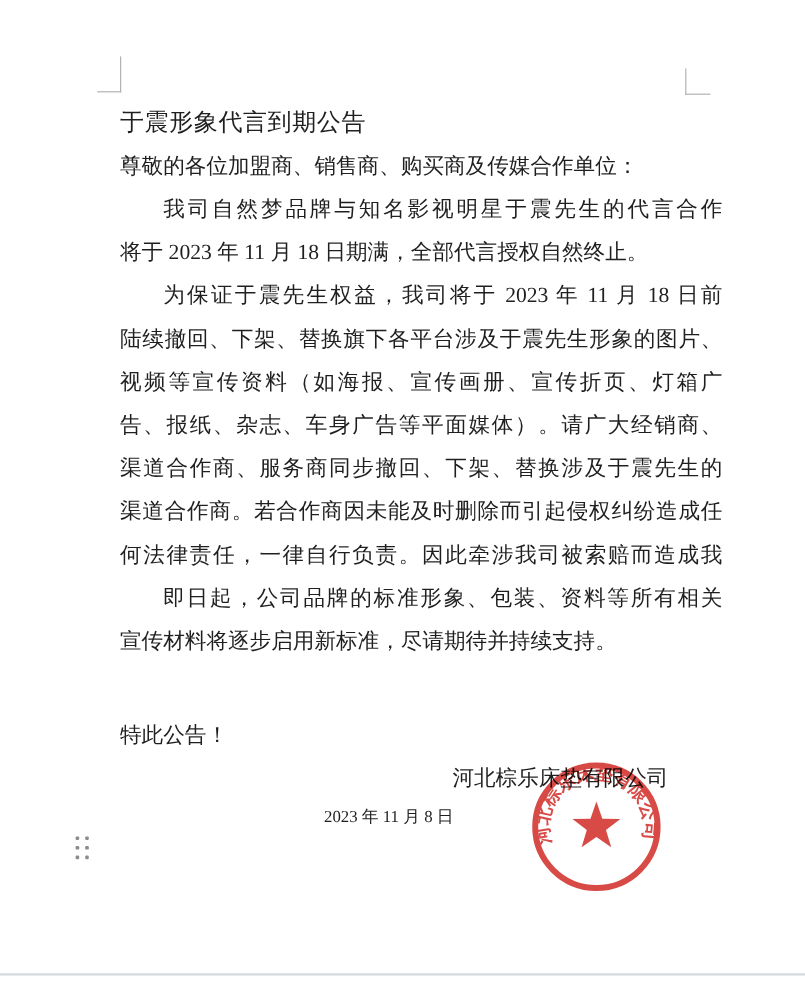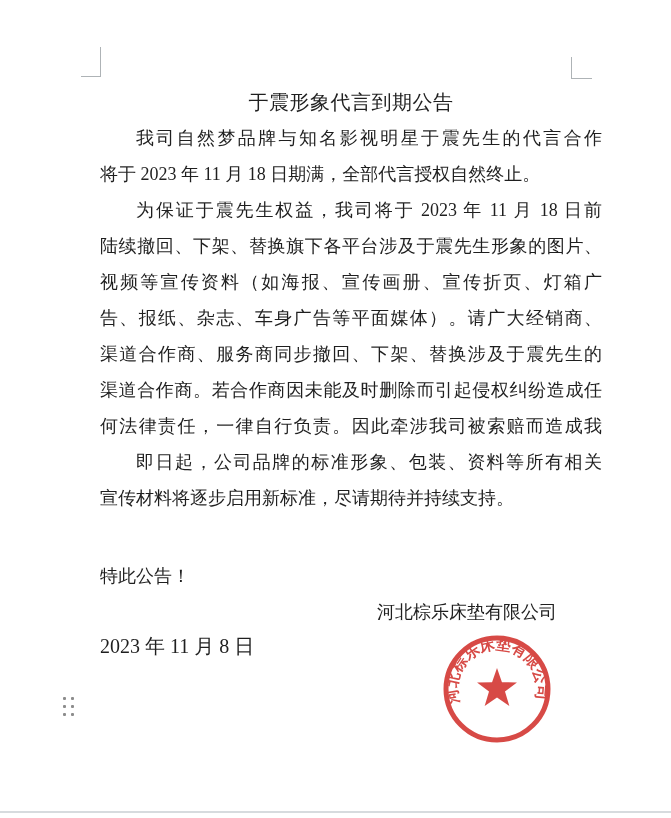--- a/index.html
+++ b/index.html
@@ -26,28 +26,28 @@
 
   
   .dots-handle { position: absolute; left: 63px; top: 697px; width: 12px; height: 21px;
     display: grid; grid-template-columns: 3px 3px; grid-template-rows: 3px 3px 3px;
     column-gap: 5px; row-gap: 5px; }
   .dots-handle i { background: #8c8c8c; border-radius: 1px; }
 
   
   .textarea { position: absolute; left: 100px; top: 84px; width: 502px; }
   .doc-title {
-    font-size: 20px; line-height: 36px; text-align: center; letter-spacing: 0.5px;
+    font-size: 20px; line-height: 36px; text-align: left; letter-spacing: 0.5px;
   }
   .line { font-size: 18px; line-height: 36px; white-space: nowrap; }
   .fill { white-space: normal; text-align: justify; text-align-last: justify; text-justify: inter-character; }
   .indent { text-indent: 2em; }
   .closing { margin-top: 42px; font-size: 18px; line-height: 36px; }
   .sig-company { font-size: 18px; line-height: 36px; text-align: right; padding-right: 45px; }
-  .sig-date { font-size: 20px; line-height: 32px; text-align: left; padding-right: 54px; }
+  .sig-date { font-size: 14px; line-height: 32px; text-align: center; padding-right: 54px; }
 
   
   .seal {
     position: absolute; left: 437px; top: 629px; width: 120px; height: 120px;
     opacity: 0.88; mix-blend-mode: multiply; pointer-events: none;
   }
   .seal-ring { fill: none; stroke: #d2312c; stroke-width: 5; }
   .seal-text { fill: #d2312c; font-size: 15px; font-weight: bold;
     font-family: "Liberation Serif", "DejaVu Serif", serif; }
   .seal-star { fill: #d2312c; }
@@ -58,20 +58,21 @@
 <div class="page">
 
   <div class="mark mark-tl-v"></div>
   <div class="mark mark-tl-h"></div>
   <div class="mark mark-tr-v"></div>
   <div class="mark mark-tr-h"></div>
 
   <div class="textarea">
     <div class="doc-title">于震形象代言到期公告</div>
 
+    <div class="line">尊敬的各位加盟商、销售商、购买商及传媒合作单位：</div>
     <div class="line fill indent">我司自然梦品牌与知名影视明星于震先生的代言合作</div>
     <div class="line">将于 2023 年 11 月 18 日期满，全部代言授权自然终止。</div>
     <div class="line fill indent">为保证于震先生权益，我司将于 2023 年 11 月 18 日前</div>
     <div class="line fill">陆续撤回、下架、替换旗下各平台涉及于震先生形象的图片、</div>
     <div class="line fill">视频等宣传资料（如海报、宣传画册、宣传折页、灯箱广</div>
     <div class="line fill">告、报纸、杂志、车身广告等平面媒体）。请广大经销商、</div>
     <div class="line fill">渠道合作商、服务商同步撤回、下架、替换涉及于震先生的</div>
     <div class="line fill">渠道合作商。若合作商因未能及时删除而引起侵权纠纷造成任</div>
     <div class="line fill">何法律责任，一律自行负责。因此牵涉我司被索赔而造成我</div>
     <div class="line fill indent">即日起，公司品牌的标准形象、包装、资料等所有相关</div>

